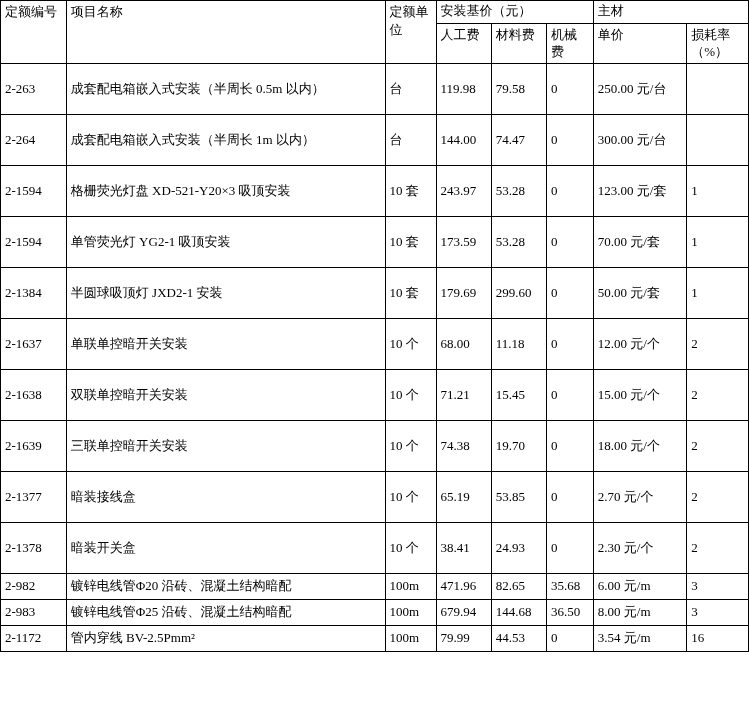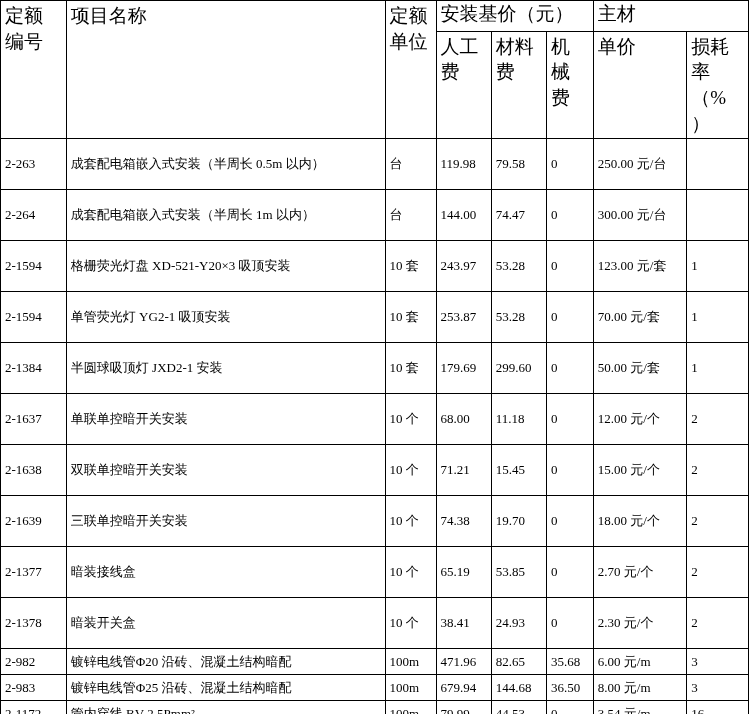--- a/index.html
+++ b/index.html
@@ -32,21 +32,21 @@
     vertical-align: middle;
     font-weight: normal;
     text-align: left;
     line-height: 1.35;
     word-wrap: break-word;
     overflow: hidden;
   }
   
   tr.hdr td {
     vertical-align: top;
-    font-size: 19px;
+    font-size: 13px;
   }
   .c-code    { width: 62px; }
   .c-name    { width: 300px; }
   .c-unit    { width: 48px; }
   .c-labor   { width: 52px; }
   .c-mat     { width: 52px; }
   .c-mach    { width: 44px; }
   .c-price   { width: 88px; }
   .c-loss    { width: 58px; }
 
@@ -128,21 +128,21 @@
         <td class="num">53.28</td>
         <td class="num">0</td>
         <td>123.00 元/套</td>
         <td>1</td>
       </tr>
 
       <tr class="body-row row-tall">
         <td>2-1594</td>
         <td>单管荧光灯 YG2-1 吸顶安装</td>
         <td>10 套</td>
-        <td class="num">253.87</td>
+        <td class="num">173.59</td>
         <td class="num">53.28</td>
         <td class="num">0</td>
         <td>70.00 元/套</td>
         <td>1</td>
       </tr>
 
       <tr class="body-row row-tall">
         <td>2-1384</td>
         <td>半圆球吸顶灯 JXD2-1 安装</td>
         <td>10 套</td>

